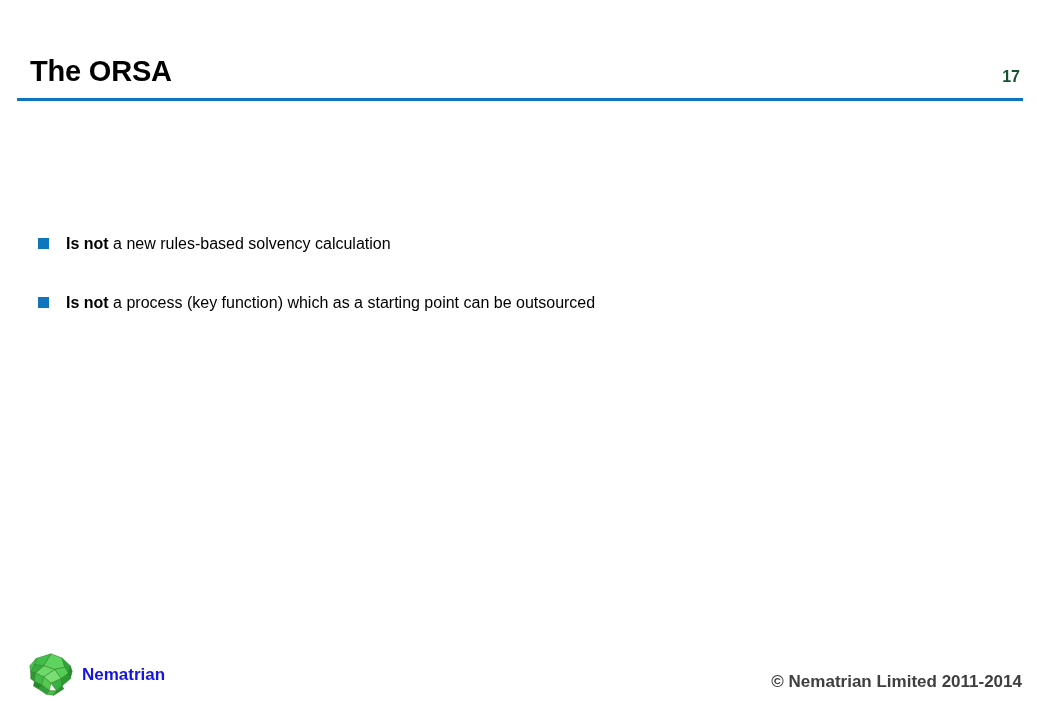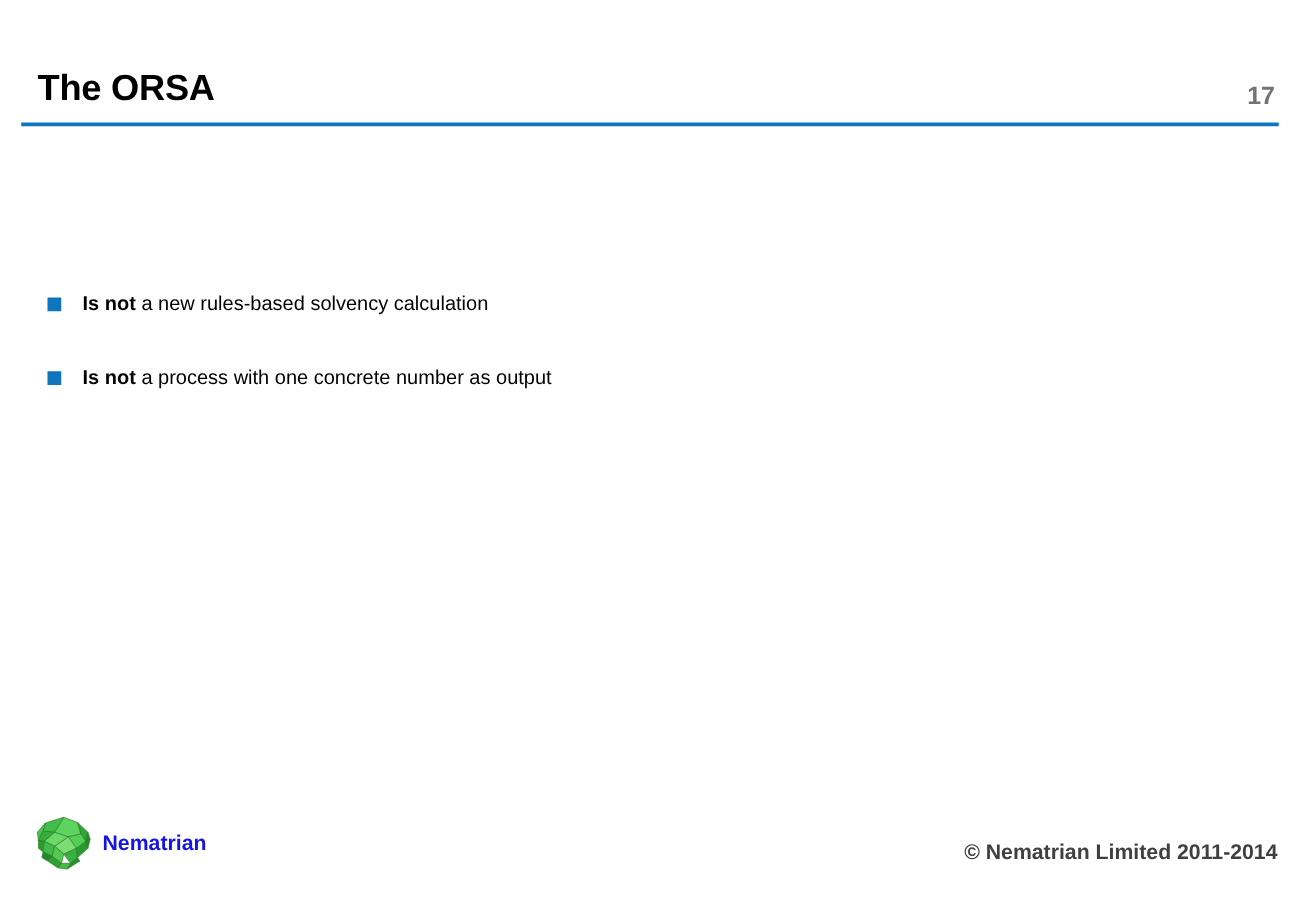--- a/index.html
+++ b/index.html
@@ -32,23 +32,23 @@
     font-weight: bold;
     color: #000000;
     letter-spacing: -0.2px;
     line-height: 34px;
     white-space: nowrap;
   }
   #page-number {
     position: absolute;
     right: 20px;
     top: 68px;
-    font-size: 20px;
+    font-size: 16px;
     font-weight: bold;
-    color: #737373;
+    color: #14532d;
     line-height: 18px;
   }
   #title-rule {
     position: absolute;
     left: 17px;
     top: 98px;
     width: 1006px;
     height: 3px;
     background: #0f76be;
   }
@@ -134,25 +134,25 @@
 </div>
 
 <div id="bullet-list">
 
   <div class="bullet-item">
     <span class="bullet-marker"></span>
     <span class="bullet-lead">Is not</span><span class="bullet-rest"> a new rules-based solvency calculation</span>
   </div>
 
 
-
   <div class="bullet-item">
     <span class="bullet-marker"></span>
-    <span class="bullet-lead">Is not</span><span class="bullet-rest"> a process with one concrete number as output</span>
+    <span class="bullet-lead">Is not</span><span class="bullet-rest"> a process (key function) which as a starting point can be outsourced</span>
   </div>
+
 
 </div>
 
 <div id="slide-footer">
 
   <div id="brand-block">
     <span>
       <svg id="brand-logo-icon" viewBox="0 0 100 100" xmlns="http://www.w3.org/2000/svg">
         <g stroke="#2f7d25" stroke-width="1.2" stroke-linejoin="round">
           <polygon points="50,4 74,13 80,33 58,38 34,30" fill="#5fd35f"></polygon>

